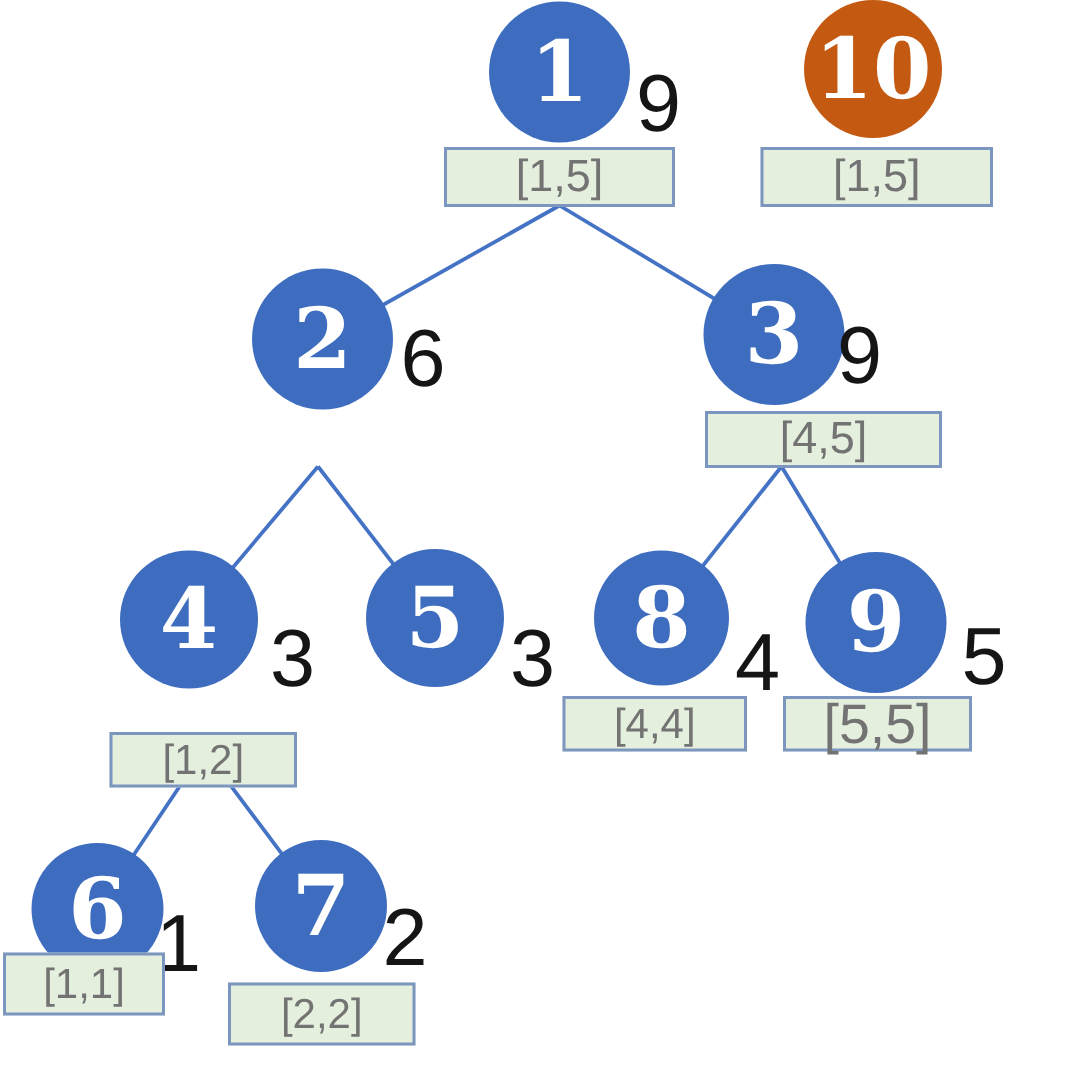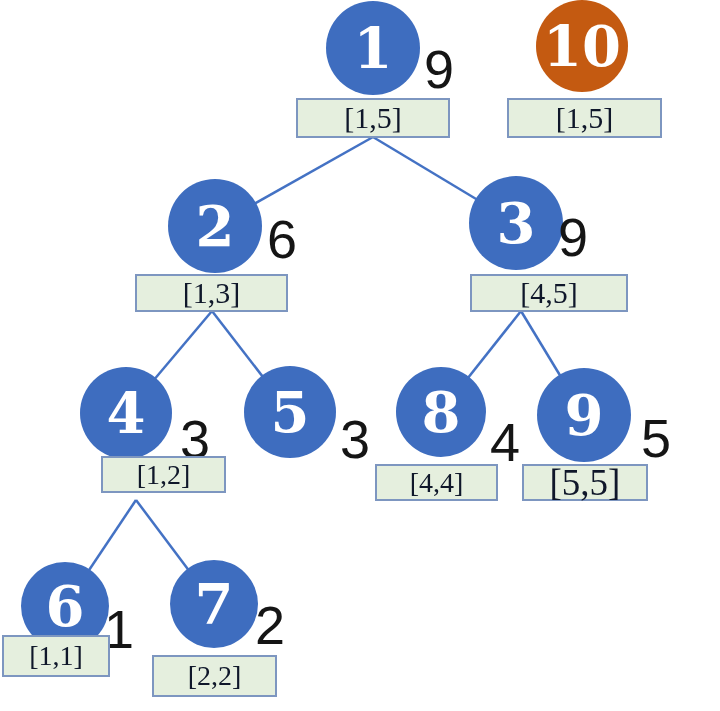--- a/index.html
+++ b/index.html
@@ -27,21 +27,21 @@
     display:flex;align-items:center;justify-content:center;
     font-family:"DejaVu Serif",serif;font-weight:bold;font-size:56px;
     line-height:1;
   }
   .circle[data-variant="orange"]{background:var(--node-orange);}
   .range{
     position:absolute;
     background:var(--box-fill);border:2px solid var(--box-border);
     box-sizing:border-box;
     display:flex;align-items:center;justify-content:center;
-    font-family:Liberation Serif, serif;font-size:30px;color:#0f172a;
+    font-family:Liberation Sans, sans-serif;font-size:30px;color:#737373;
   }
   .value{
     position:absolute;
     font-family:"Liberation Sans",sans-serif;font-size:54px;line-height:1;
     color:var(--value-color);
   }
   
   .c1 {left:326px;top:1px;  width:94px;height:94px;}
   .c10{left:536px;top:0px;  width:92px;height:92px;}
   .c2 {left:168px;top:179px;width:94px;height:94px;}
@@ -50,21 +50,21 @@
   .c5 {left:244px;top:366px;width:92px;height:92px;}
   .c8 {left:396px;top:367px;width:90px;height:90px;}
   .c9 {left:537px;top:368px;width:94px;height:94px;}
   .c6 {left:21px; top:562px;width:88px;height:88px;}
   .c7 {left:170px;top:560px;width:88px;height:88px;}
   
   .b1 {left:296px;top:98px; width:154px;height:40px;}
   .b10{left:507px;top:98px; width:155px;height:40px;}
   .b2 {left:135px;top:274px;width:153px;height:38px;}
   .b3 {left:442px;top:274px;width:158px;height:38px;margin-left:28px;}
-  .b4 {left:73px; top:456px;width:125px;height:37px;font-size:28px;margin-left:28px;}
+  .b4 {left:73px; top:488px;width:125px;height:37px;font-size:28px;}
   .b5 {left:228px;top:464px;width:124px;height:37px;font-size:28px;}
   .b8 {left:375px;top:464px;width:123px;height:37px;font-size:28px;}
   .b9 {left:522px;top:464px;width:126px;height:37px;font-size:37px;}
   .b6 {left:2px;  top:635px;width:108px;height:42px;font-size:28px;}
   .b7 {left:152px;top:655px;width:125px;height:42px;font-size:28px;text-align:right;}
   
   .v1 {left:424px;top:42px;}
   .v2 {left:267px;top:212px;}
   .v3 {left:558px;top:210px;}
   .v4 {left:180px;top:412px;}
@@ -98,21 +98,20 @@
 
   <div class="circle c10" data-variant="orange">
     <span>10</span>
   </div>
   <div class="range b10">[1,5]</div>
 
   <div class="circle c2" data-variant="blue">
     <span>2</span>
   </div>
   <div class="value v2">6</div>
-  <div class="range b2">[1,3]</div>
 
   <div class="circle c3" data-variant="blue">
     <span>3</span>
   </div>
   <div class="value v3">9</div>
   <div class="range b3">[4,5]</div>
 
   <div class="circle c4" data-variant="blue">
     <span>4</span>
   </div>

